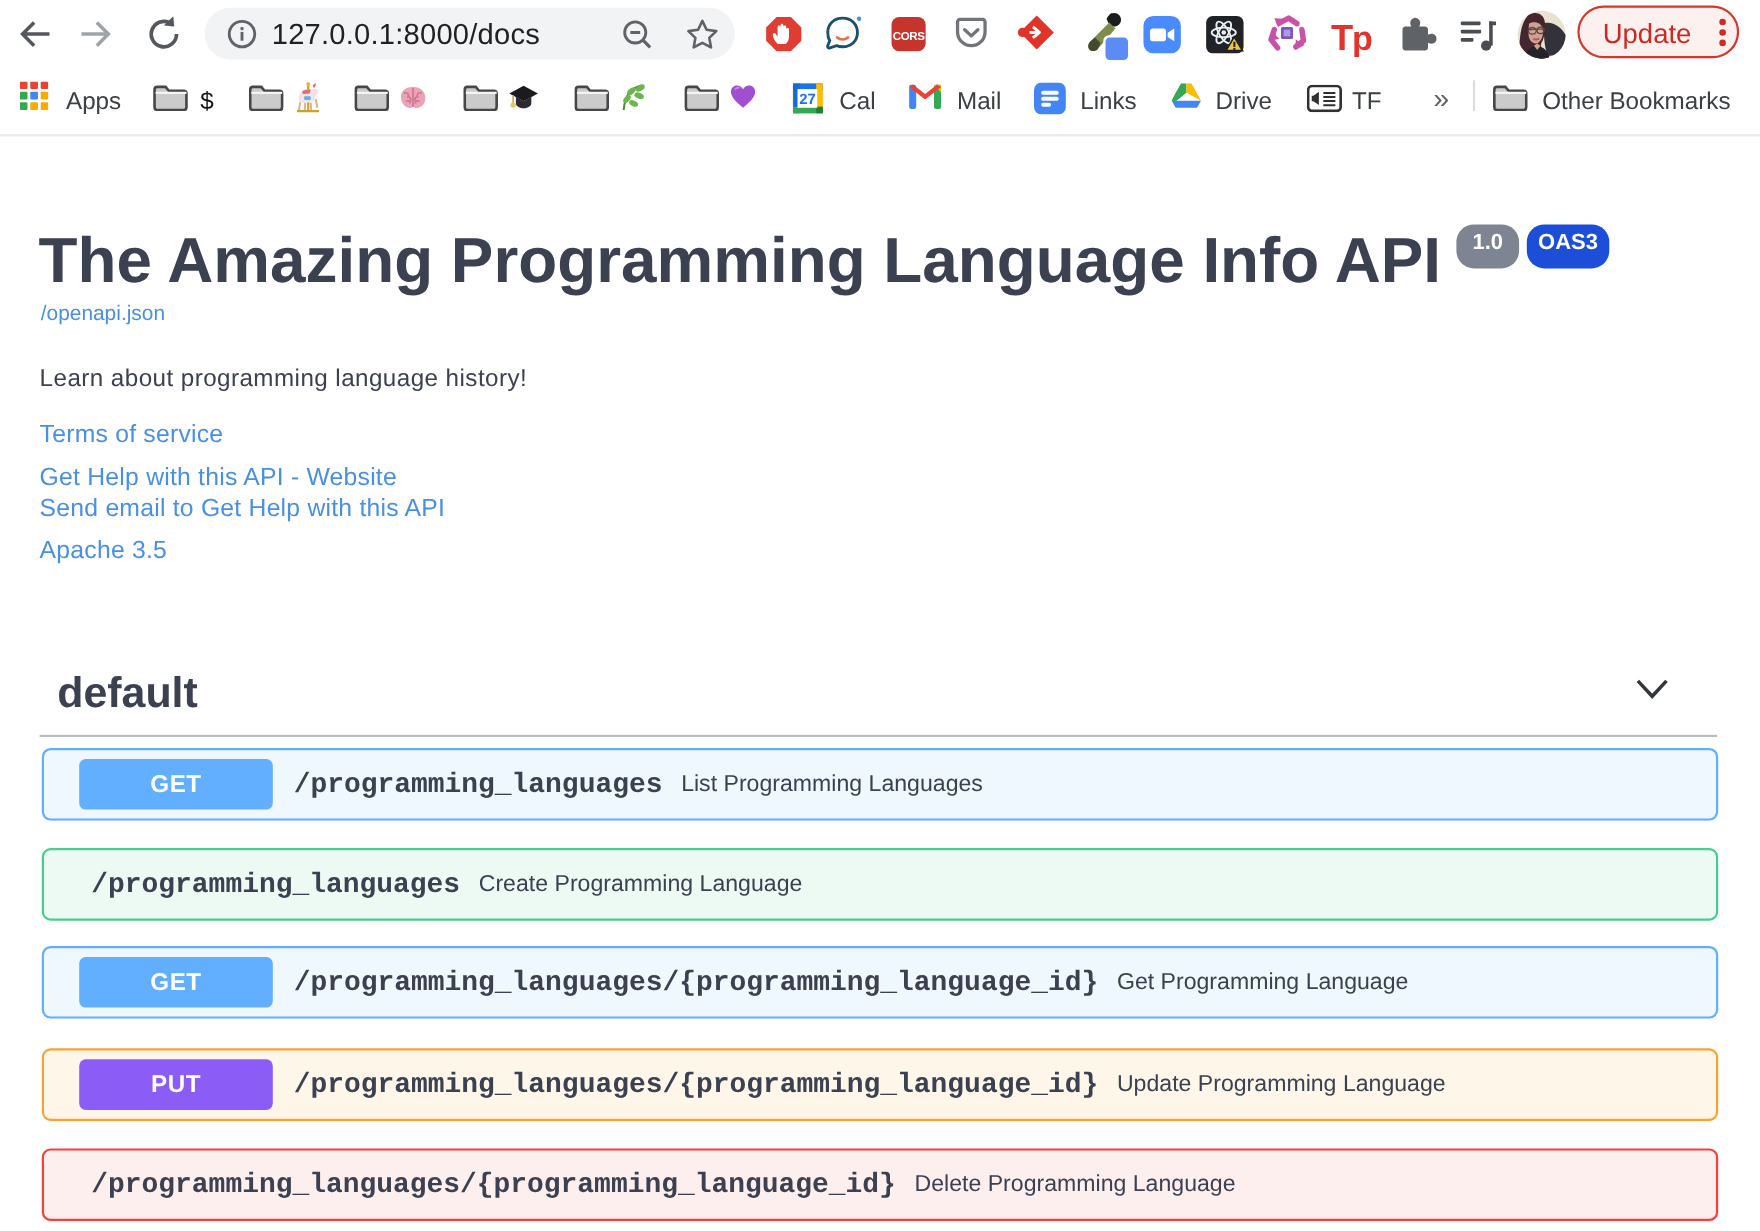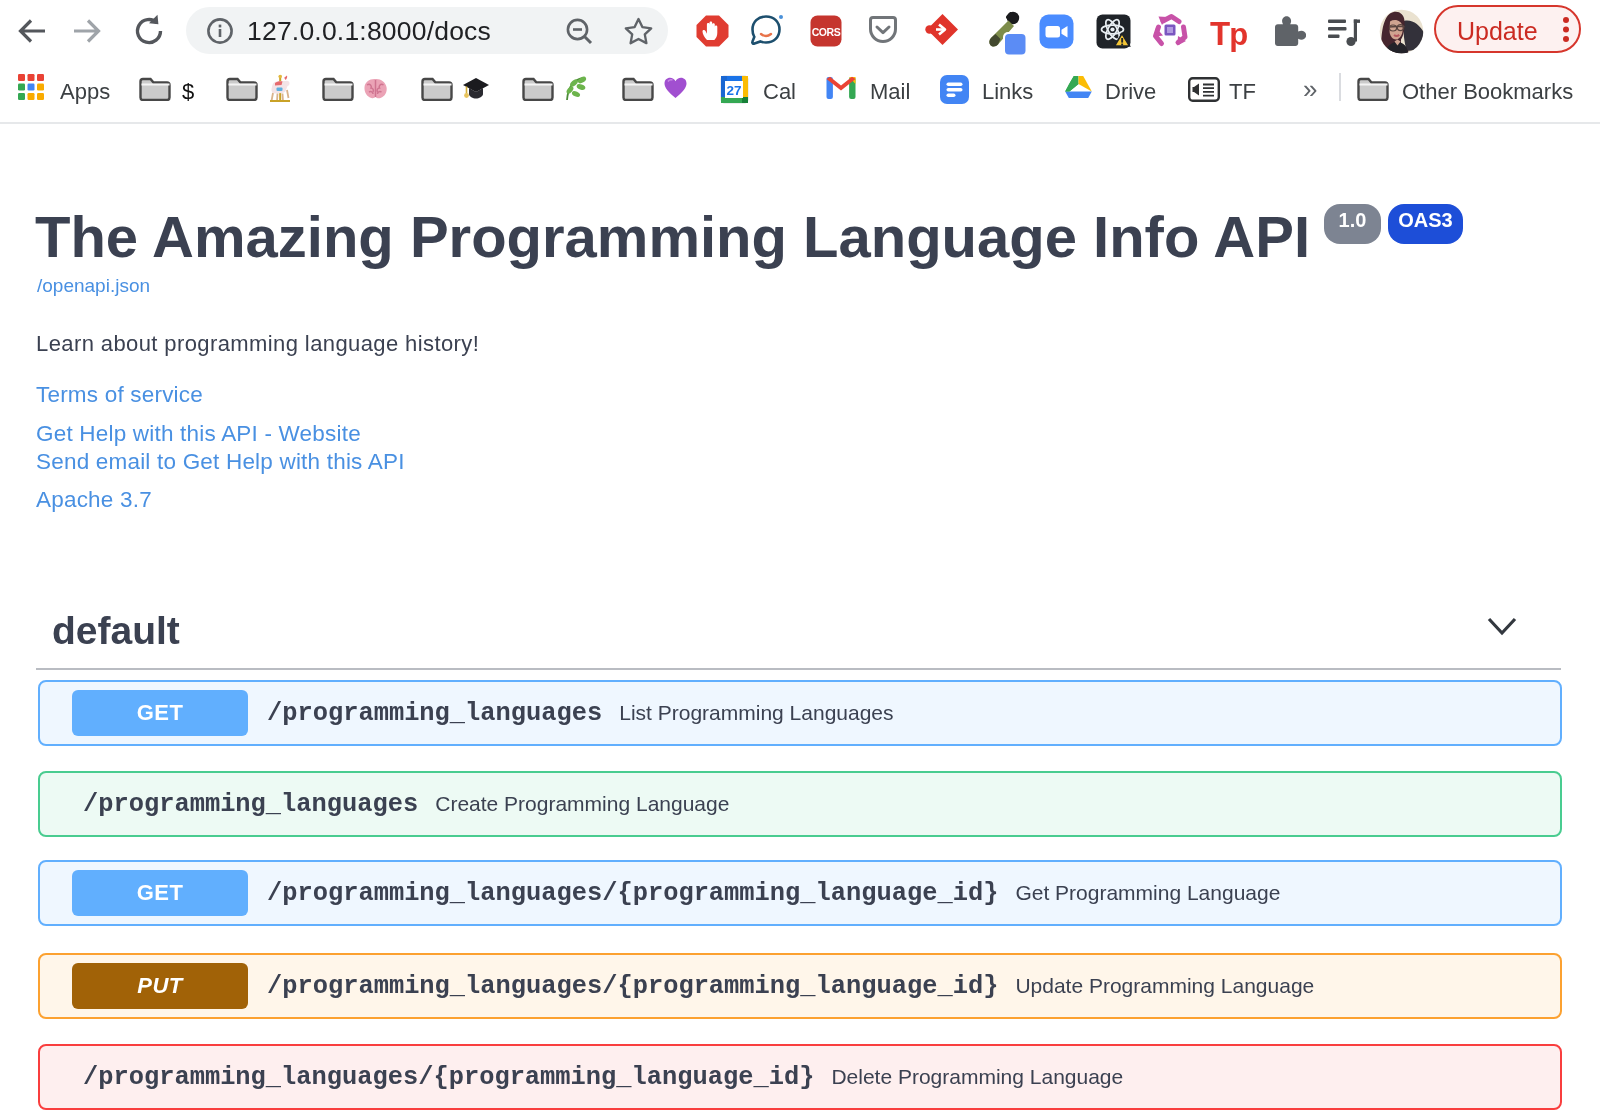--- a/index.html
+++ b/index.html
@@ -295,42 +295,42 @@
 
   <div id="content">
     <div id="title">The Amazing Programming Language Info API</div>
     <div class="badge" style="left:1324px; width:57px; background:#7d8492;">1.0</div>
     <div class="badge" style="left:1388px; width:75px; background:#1d4ed8;">OAS3</div>
     <a class="blink abs" style="left:37px; top:276px; font-size:19px; line-height:19px;">/openapi.json</a>
     <div class="infotext" style="top:330px; letter-spacing:0.4px;">Learn about programming language history!</div>
     <a class="blink abs" style="left:36px; top:381px; font-size:22.5px; line-height:28px; letter-spacing:0.2px;">Terms of service</a>
     <a class="blink abs" style="left:36px; top:420px; font-size:22.5px; line-height:28px; letter-spacing:0.2px;">Get Help with this API - Website</a>
     <a class="blink abs" style="left:36px; top:448px; font-size:22.5px; line-height:28px; letter-spacing:0.2px;">Send email to Get Help with this API</a>
-    <a class="blink abs" style="left:36px; top:486px; font-size:22.5px; line-height:28px; letter-spacing:0.2px;">Apache 3.7</a>
+    <a class="blink abs" style="left:36px; top:486px; font-size:22.5px; line-height:28px; letter-spacing:0.2px;">Apache 3.5</a>
     <div id="deftitle">default</div>
     <svg class="abs" style="left:1486px; top:616px;" width="32" height="22" viewBox="0 0 32 22">
         <path d="M3 3 L16 17 L29 3" fill="none" stroke="#33383f" stroke-width="3.2"></path>
       </svg>
     <div id="defline"></div>
     <div class="op" style="top:680px; border-color:#61affe; background:#eff7ff;">
       <div class="opbadge" style="background:#61affe;">GET</div>
       <div class="oppath">/programming_languages</div>
       <div class="opdesc">List Programming Languages</div>
     </div>
     <div class="op" style="top:771px; border-color:#49cc90; background:#edfaf4;">
       <div class="oppath">/programming_languages</div>
       <div class="opdesc">Create Programming Language</div>
     </div>
     <div class="op" style="top:860px; border-color:#61affe; background:#eff7ff;">
       <div class="opbadge" style="background:#61affe;">GET</div>
       <div class="oppath">/programming_languages/{programming_language_id}</div>
       <div class="opdesc">Get Programming Language</div>
     </div>
     <div class="op" style="top:953px; border-color:#fca130; background:#fff6ea;">
-      <div class="opbadge" style="background:#a16207;font-style:italic;">PUT</div>
+      <div class="opbadge" style="background:#8b5cf6;">PUT</div>
       <div class="oppath">/programming_languages/{programming_language_id}</div>
       <div class="opdesc">Update Programming Language</div>
     </div>
     <div class="op" style="top:1044px; border-color:#f93e3e; background:#feefef;">
       <div class="oppath">/programming_languages/{programming_language_id}</div>
       <div class="opdesc">Delete Programming Language</div>
     </div>
   </div>
 </div>
 

